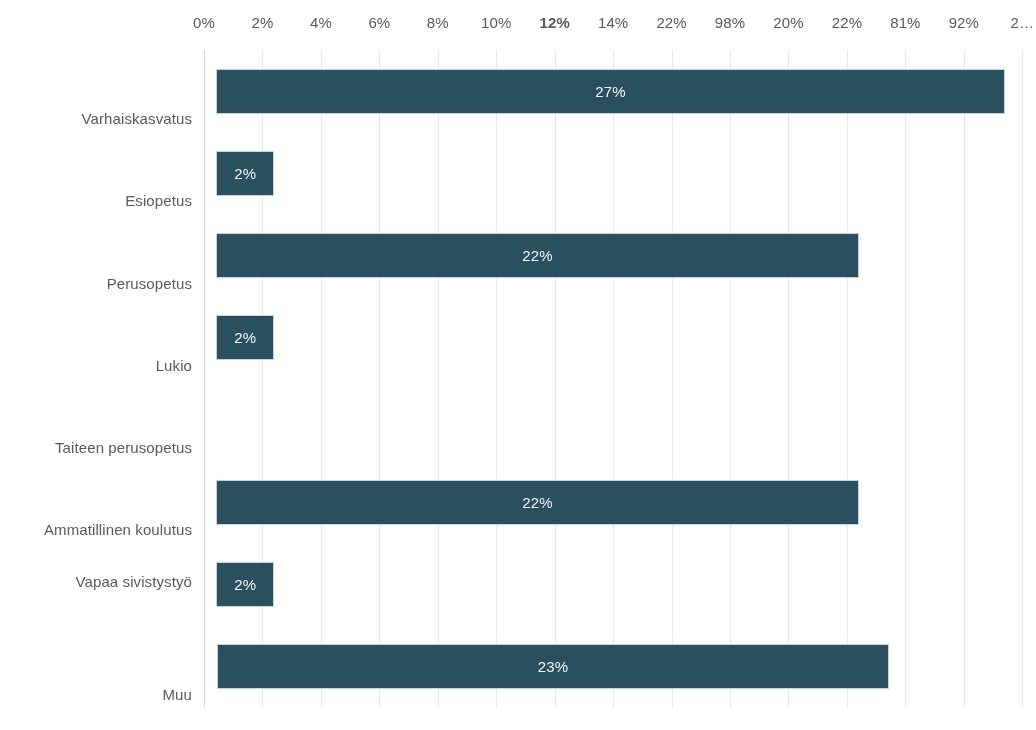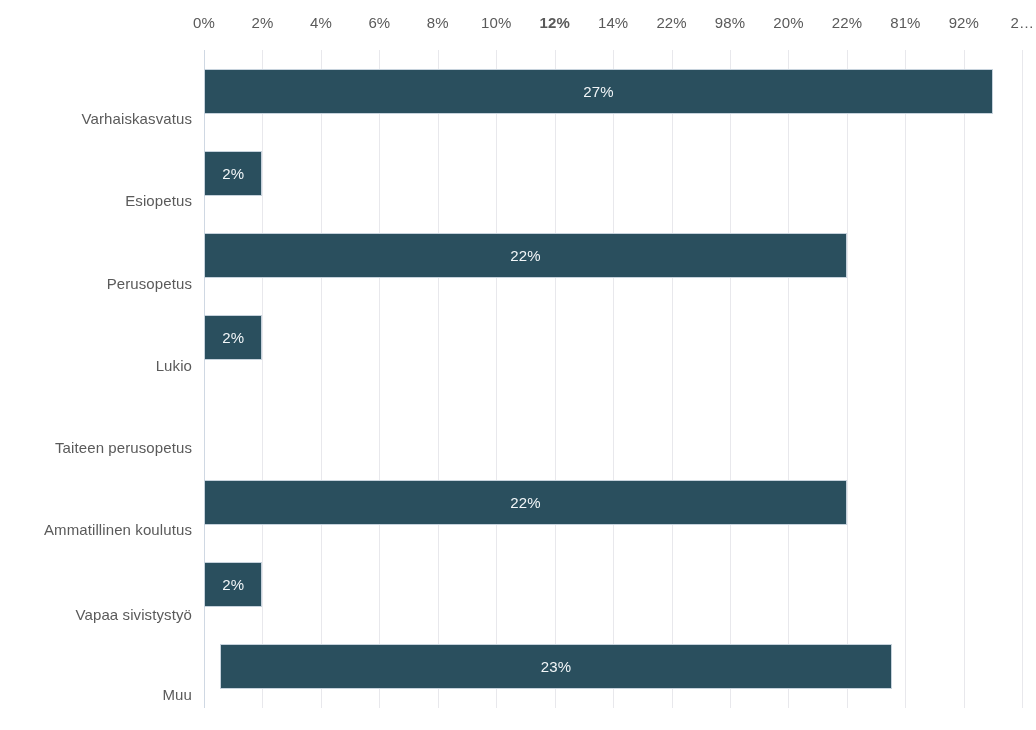--- a/index.html
+++ b/index.html
@@ -86,20 +86,21 @@
     bottom: 0;
   }
   .bar {
     position: absolute;
     background: #2a4f5e;
     border: 1px solid #c6d2dc;
     box-sizing: border-box;
     display: flex;
     align-items: center;
     justify-content: center;
+    margin-left: 12px;
   }
   .bar-label {
     font-size: 15px;
     color: #f2f6f8;
     white-space: nowrap;
     letter-spacing: 0.2px;
   }
 </style>
 </head>
 <body>
@@ -124,21 +125,21 @@
       <div class="x-tick-label" style="left: 1022.26px;">2…</div>
     </div>
 
   <div class="y-axis-labels">
       <div class="y-tick-label" style="top: 41.125px;">Varhaiskasvatus</div>
       <div class="y-tick-label" style="top: 205.625px;">Perusopetus</div>
       <div class="y-tick-label" style="top: 123.375px;">Esiopetus</div>
       <div class="y-tick-label" style="top: 287.875px;">Lukio</div>
       <div class="y-tick-label" style="top: 370.125px;">Taiteen perusopetus</div>
       <div class="y-tick-label" style="top: 452.375px;">Ammatillinen koulutus</div>
-      <div class="y-tick-label" style="top: 537px;">Vapaa sivistystyö</div>
+      <div class="y-tick-label" style="top: 504px;">Vapaa sivistystyö</div>
       <div class="y-tick-label" style="top: 616.875px;">Muu</div>
     </div>
 
   <div class="plot-area">
     <div class="gridlines-layer">
         <div class="gridline axis-zero" style="left: 0px;"></div>
         <div class="gridline" style="left: 58.4475px;"></div>
         <div class="gridline" style="left: 116.895px;"></div>
         <div class="gridline" style="left: 175.342px;"></div>
         <div class="gridline" style="left: 233.79px;"></div>
@@ -165,19 +166,19 @@
         </div>
         <div class="bar" style="left: 0px; width: 58.4475px; top: 265.375px; height: 45px; background: rgb(42, 79, 94); border-color: rgb(198, 210, 220);">
           <span class="bar-label" style="color: rgb(242, 246, 248);">2%</span>
         </div>
         <div class="bar" style="left: 0px; width: 642.922px; top: 429.875px; height: 45px; background: rgb(42, 79, 94); border-color: rgb(198, 210, 220);">
           <span class="bar-label" style="color: rgb(242, 246, 248);">22%</span>
         </div>
         <div class="bar" style="left: 0px; width: 58.4475px; top: 512.125px; height: 45px; background: rgb(42, 79, 94); border-color: rgb(198, 210, 220);">
           <span class="bar-label" style="color: rgb(242, 246, 248);">2%</span>
         </div>
-        <div class="bar" style="left: 16px; width: 672.146px; top: 594.375px; height: 45px; background: rgb(42, 79, 94); border-color: rgb(198, 210, 220);">
+        <div class="bar" style="left: 1px; width: 672.146px; top: 594.375px; height: 45px; background: rgb(42, 79, 94); border-color: rgb(198, 210, 220);">
           <span class="bar-label" style="color: rgb(242, 246, 248);">23%</span>
         </div>
       </div>
   </div>
 
 </div>
 
 </body></html>

